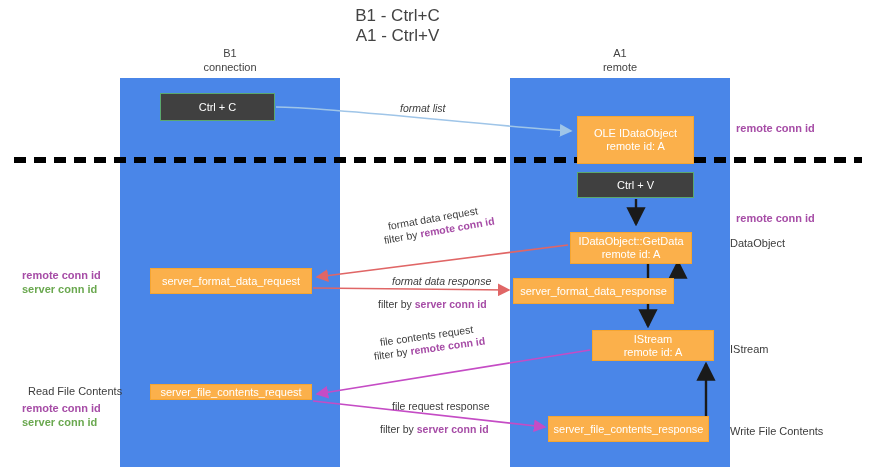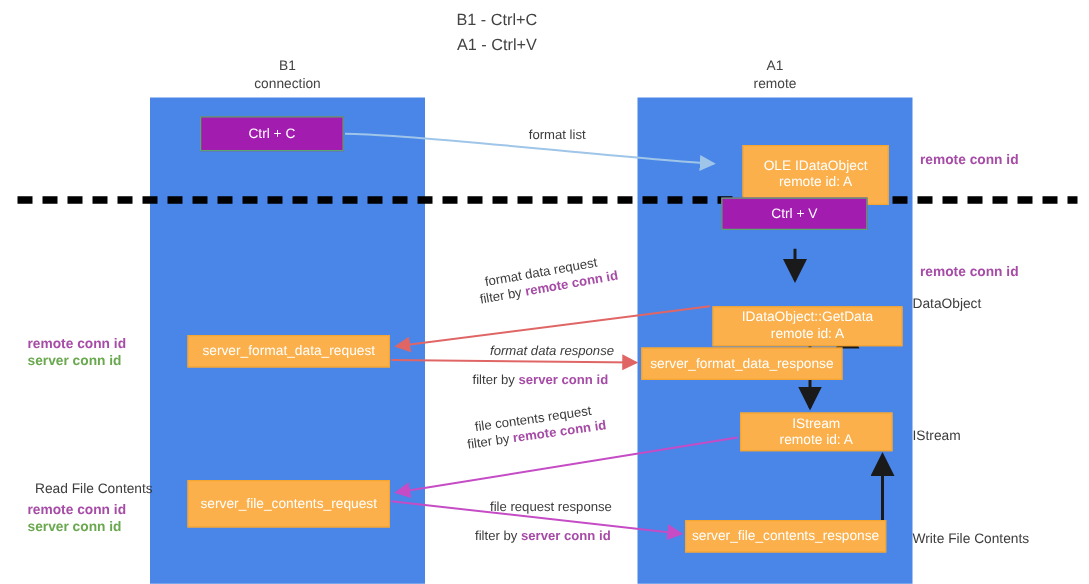--- a/index.html
+++ b/index.html
@@ -14,48 +14,48 @@
   #stage{position:absolute;left:0;top:0;width:871px;height:467px;}
 
   
   .lane{position:absolute;background:#4a86e8;}
   #lane-b1{left:120px;top:78px;width:220px;height:389px;}
   #lane-a1{left:510px;top:78px;width:220px;height:389px;}
 
   
   #diagram-title{
     position:absolute;left:0;top:6px;width:795px;
-    text-align:center;font-size:13px;line-height:20px;color:#434343;
+    text-align:center;font-size:17px;line-height:20px;color:#434343;
     white-space:pre-line;
   }
   .lane-head{
     position:absolute;text-align:center;font-size:11px;line-height:14px;
     color:#434343;white-space:pre-line;width:220px;
   }
   #head-b1{left:120px;top:46px;}
   #head-a1{left:510px;top:46px;}
 
   
   .node{
     position:absolute;box-sizing:border-box;
     display:flex;align-items:center;justify-content:center;
     text-align:center;color:#ffffff;font-size:11px;line-height:13px;
     white-space:pre-line;
   }
-  .node.green{background:#a21caf;border:1px solid #5aa86f;}
+  .node.green{background:#404040;border:1px solid #5aa86f;}
   .node.orange{background:#fbb04b;border:1px solid #f5a531;}
 
   #node-ctrl-c{left:160px;top:93px;width:115px;height:28px;}
-  #node-idataobject{left:594px;top:116px;width:117px;height:48px;}
-  #node-ctrl-v{left:577px;top:158px;width:117px;height:26px;}
-  #node-getdata{left:570px;top:245px;width:152px;height:32px;}
+  #node-idataobject{left:577px;top:116px;width:117px;height:48px;}
+  #node-ctrl-v{left:577px;top:172px;width:117px;height:26px;}
+  #node-getdata{left:570px;top:232px;width:122px;height:32px;}
   #node-fmt-req{left:150px;top:268px;width:162px;height:26px;}
   #node-fmt-resp{left:513px;top:278px;width:161px;height:26px;}
   #node-istream{left:592px;top:330px;width:122px;height:31px;}
-  #node-file-req{left:150px;top:384px;width:162px;height:38px;}
+  #node-file-req{left:150px;top:384px;width:162px;height:16px;}
   #node-file-resp{left:548px;top:416px;width:161px;height:26px;}
 
   
   .anno{position:absolute;font-size:11px;line-height:14px;font-weight:bold;}
   .anno.plain{font-weight:normal;color:#3c3c3c;}
   .purple{color:#a64ca6;}
   .green-t{color:#6aa84f;}
 
   #anno-remote-1{left:736px;top:121px;}
   #anno-remote-2{left:736px;top:211px;}
@@ -68,21 +68,21 @@
 
   
   .edge-label{
     position:absolute;font-size:10.5px;line-height:14px;color:#3c3c3c;
     white-space:nowrap;
   }
   .edge-label b{font-weight:bold;}
   .rot-up{transform:rotate(-10deg);transform-origin:left center;}
   .rot-up2{transform:rotate(-8deg);transform-origin:left center;}
 
-  #lbl-format-list{left:423px;top:101px;}
+  #lbl-format-list{left:400px;top:101px;font-style:italic;}
   #lbl-fdreq-1{left:388px;top:219px;}
   #lbl-fdreq-2{left:384px;top:233px;}
   #lbl-fdresp-1{left:392px;top:274px;font-style:italic;}
   #lbl-fdresp-2{left:378px;top:297px;}
   #lbl-fcreq-1{left:380px;top:335px;}
   #lbl-fcreq-2{left:374px;top:349px;}
   #lbl-fcresp-1{left:392px;top:399px;}
   #lbl-fcresp-2{left:380px;top:422px;}
 
   svg#wires{position:absolute;left:0;top:0;width:871px;height:467px;pointer-events:none;}

